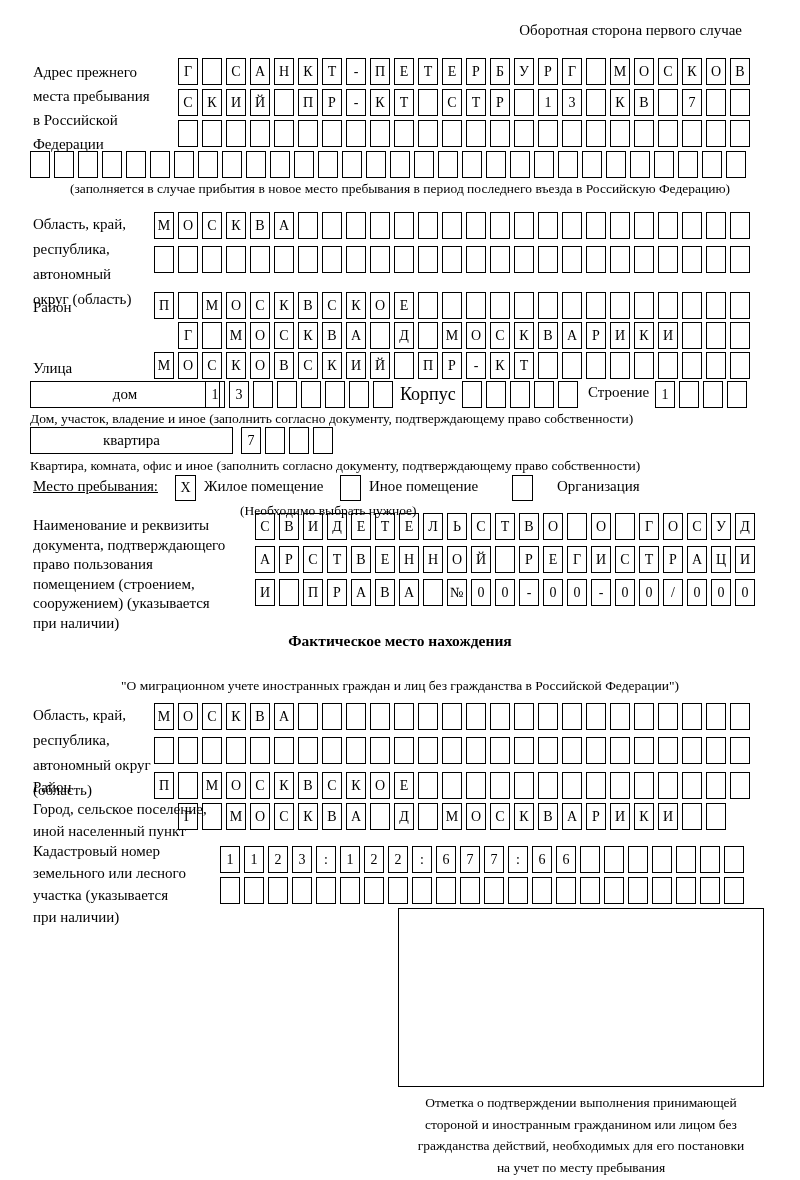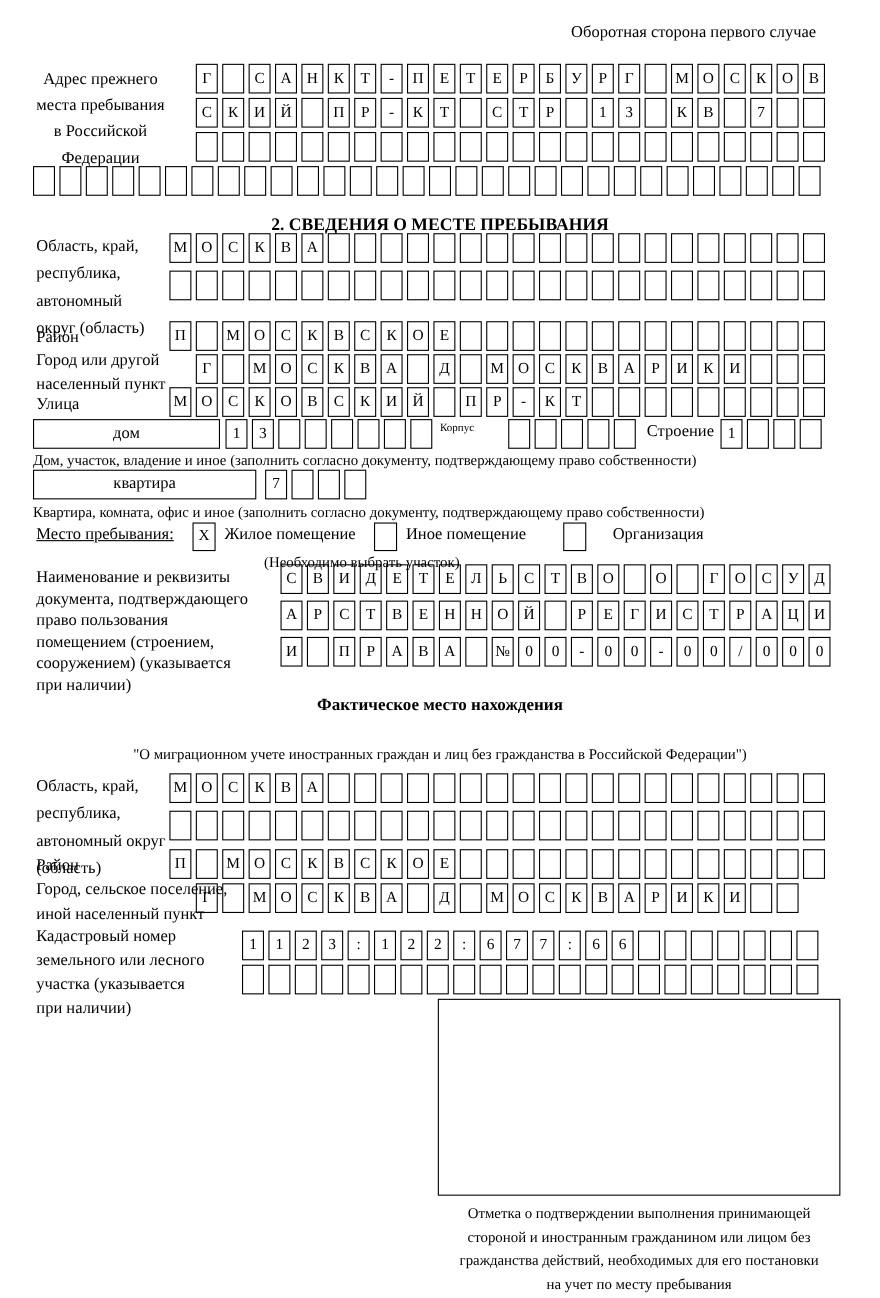--- a/index.html
+++ b/index.html
@@ -28,21 +28,21 @@
   }
   .stampbox{position:absolute;border:1.5px solid #000;background:#fff;}
 </style>
 </head>
 <body>
 
 <div class="page">
 
   <div class="abs" style="top:22px;right:58px;font-size:15px;">Оборотная сторона первого случае</div>
 
-  <div class="lbl" style="left:33px;top:60px;text-align:center;">Адрес прежнего
+  <div class="lbl" style="left:33px;top:60px;">Адрес прежнего
 места пребывания
 в Российской
 Федерации</div>
   <div class="r" style="left:178px;top:58px;">
       <span class="cell">Г</span>
       <span class="cell"></span>
       <span class="cell">С</span>
       <span class="cell">А</span>
       <span class="cell">Н</span>
       <span class="cell">К</span>
@@ -142,22 +142,22 @@
       <span class="cell"></span>
       <span class="cell"></span>
       <span class="cell"></span>
       <span class="cell"></span>
       <span class="cell"></span>
       <span class="cell"></span>
       <span class="cell"></span>
       <span class="cell"></span>
       <span class="cell"></span>
     </div>
-
-  <div class="title center" style="top:196px;">2. СВЕДЕНИЯ О МЕСТЕ ПРЕБЫВАНИЯ</div>
+  <div class="cap center" style="top:181px;">(заполняется в случае прибытия в новое место пребывания в период последнего въезда в Российскую Федерацию)</div>
+
 
   <div class="lbl" style="left:33px;top:212px;line-height:25px;">Область, край,
 республика,
 автономный
 округ (область)</div>
   <div class="r" style="left:154px;top:212px;">
       <span class="cell">М</span>
       <span class="cell">О</span>
       <span class="cell">С</span>
       <span class="cell">К</span>
@@ -233,22 +233,20 @@
       <span class="cell"></span>
       <span class="cell"></span>
       <span class="cell"></span>
       <span class="cell"></span>
       <span class="cell"></span>
       <span class="cell"></span>
       <span class="cell"></span>
       <span class="cell"></span>
     </div>
 
-  <div class="lbl" style="left:33px;top:317px;line-height:22px;">Город или другой
-населенный пункт</div>
   <div class="r" style="left:178px;top:322px;">
       <span class="cell">Г</span>
       <span class="cell"></span>
       <span class="cell">М</span>
       <span class="cell">О</span>
       <span class="cell">С</span>
       <span class="cell">К</span>
       <span class="cell">В</span>
       <span class="cell">А</span>
       <span class="cell"></span>
@@ -291,32 +289,32 @@
       <span class="cell"></span>
       <span class="cell"></span>
       <span class="cell"></span>
       <span class="cell"></span>
       <span class="cell"></span>
       <span class="cell"></span>
       <span class="cell"></span>
       <span class="cell"></span>
     </div>
 
-  <div class="widebox" style="left:30px;top:381px;width:170px;text-align:right;">дом</div>
+  <div class="widebox" style="left:30px;top:381px;width:190px;text-align:right;">дом</div>
   <div class="r" style="left:205px;top:381px;">
       <span class="cell">1</span>
       <span class="cell">3</span>
       <span class="cell"></span>
       <span class="cell"></span>
       <span class="cell"></span>
       <span class="cell"></span>
       <span class="cell"></span>
       <span class="cell"></span>
     </div>
-  <div class="abs" style="left:400px;top:384px;font-size:10px;">Корпус</div>
+  <div class="abs" style="left:400px;top:384px;font-size:18px;">Корпус</div>
   <div class="r" style="left:462px;top:381px;">
       <span class="cell"></span>
       <span class="cell"></span>
       <span class="cell"></span>
       <span class="cell"></span>
       <span class="cell"></span>
     </div>
   <div class="abs" style="left:588px;top:384px;font-size:15px;">Строение</div>
   <div class="r" style="left:655px;top:381px;">
       <span class="cell">1</span>
@@ -335,21 +333,21 @@
     </div>
   <div class="cap" style="left:30px;top:458px;">Квартира, комната, офис и иное (заполнить согласно документу, подтверждающему право собственности)</div>
 
   <div class="abs" style="left:33px;top:478px;font-size:15px;text-decoration:underline;">Место пребывания:</div>
   <div class="cbox" style="left:175px;top:475px;">X</div>
   <div class="abs" style="left:204px;top:478px;font-size:15px;text-align:center;">Жилое помещение</div>
   <div class="cbox" style="left:340px;top:475px;"></div>
   <div class="abs" style="left:369px;top:478px;font-size:15px;">Иное помещение</div>
   <div class="cbox" style="left:512px;top:475px;"></div>
   <div class="abs" style="left:557px;top:478px;font-size:15px;">Организация</div>
-  <div class="cap" style="left:240px;top:503px;">(Необходимо выбрать участок)</div>
+  <div class="cap" style="left:240px;top:503px;">(Необходимо выбрать нужное)</div>
 
   <div class="lbl" style="left:33px;top:516px;line-height:19.5px;">Наименование и реквизиты
 документа, подтверждающего
 право пользования
 помещением (строением,
 сооружением) (указывается
 при наличии)</div>
   <div class="r" style="left:255px;top:513px;">
       <span class="cell">С</span>
       <span class="cell">В</span>

